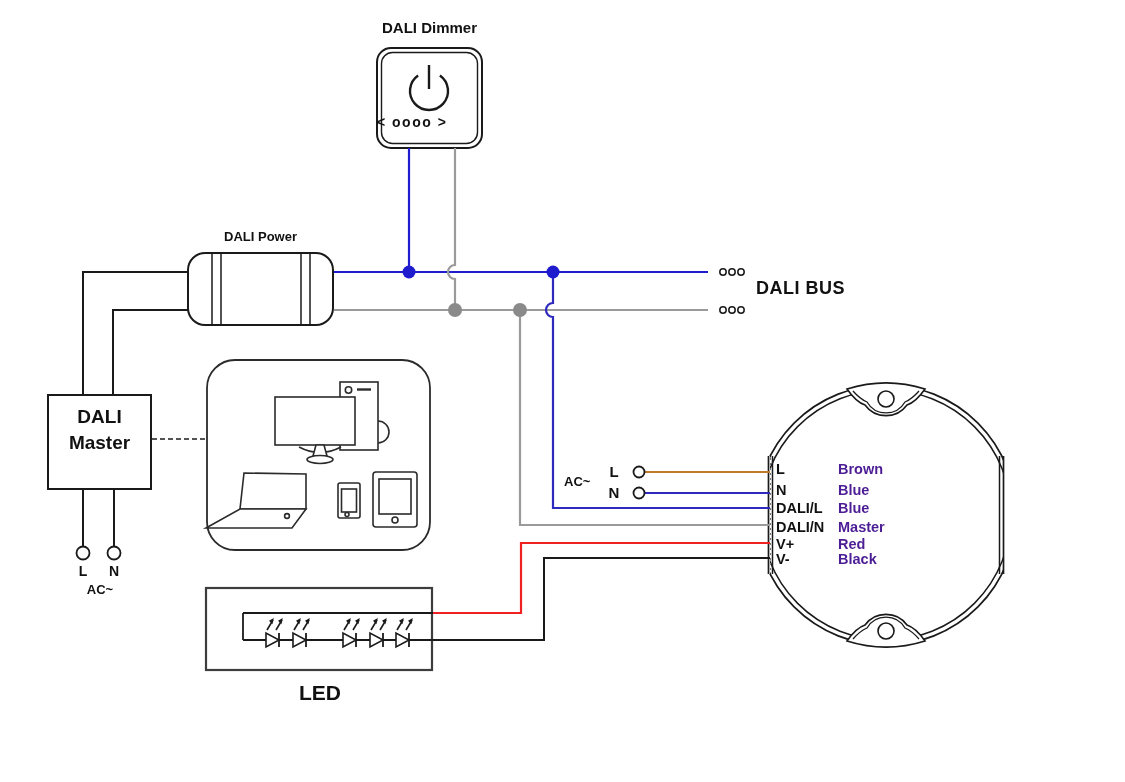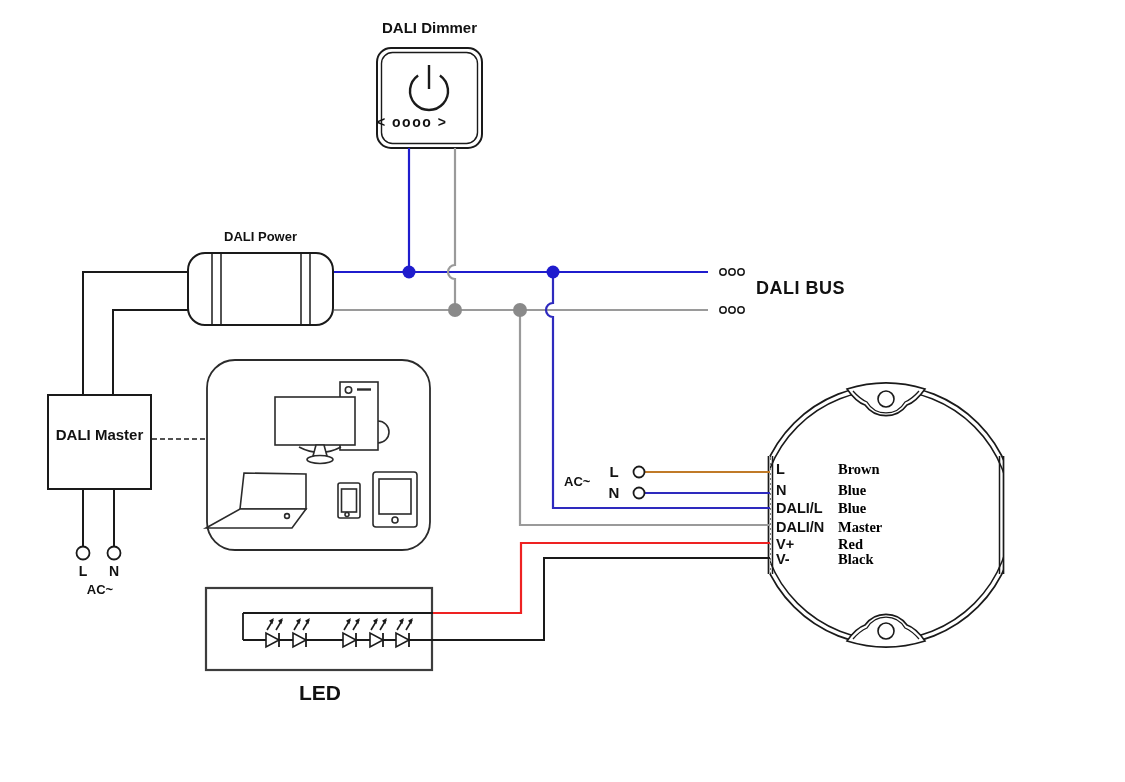--- a/index.html
+++ b/index.html
@@ -6,30 +6,30 @@
   #stage{
     position:relative;width:1125px;height:782px;background:#ffffff;
     font-family:"Liberation Sans", sans-serif;color:#111;overflow:hidden;
   }
   #diagram-svg{position:absolute;left:0;top:0;}
   .lbl{position:absolute;font-weight:bold;white-space:nowrap;}
   .ctr{text-align:center;white-space:normal;}
   .dimmer-title{left:377px;top:19px;width:105px;font-size:15px;text-align:center;}
   .dimmer-buttons{left:377px;top:114px;width:105px;font-size:14px;letter-spacing:1.5px;}
   .power-title{left:188px;top:229px;width:145px;font-size:13px;text-align:center;}
-  .master-title{left:48px;top:422px;width:103px;font-size:15px;line-height:26px;text-align:center;}
+  .master-title{left:48px;top:404px;width:103px;font-size:19px;line-height:26px;text-align:center;}
   .mains-l{left:73px;top:563px;width:20px;font-size:14px;text-align:center;}
   .mains-n{left:104px;top:563px;width:20px;font-size:14px;text-align:center;}
   .mains-ac{left:78px;top:582px;width:44px;font-size:13px;text-align:center;}
   .bus-title{left:756px;top:278px;font-size:18px;letter-spacing:0.5px;}
   .drv-ac{left:564px;top:474px;font-size:13px;}
   .drv-l{left:604px;top:463px;width:20px;font-size:15px;text-align:center;}
   .drv-n{left:604px;top:484px;width:20px;font-size:15px;text-align:center;}
   .term{font-size:14.5px;}
-  .term-color{color:#000000;font-family:Liberation Serif, serif;}
+  .term-color{color:#4c1d95;}
   .t0{top:461px;} .t1{top:482px;} .t2{top:500px;} .t3{top:519px;} .t4{top:536px;} .t5{top:551px;}
   .term-name{left:776px;}
   .term-wire{left:838px;}
   .led-title{left:290px;top:681px;width:60px;font-size:21px;text-align:center;}
   .driver-title{left:727px;top:669px;width:352px;font-size:29px;text-align:center;letter-spacing:0.5px;}
 </style>
 </head>
 <body>
 
 <div id="stage">

